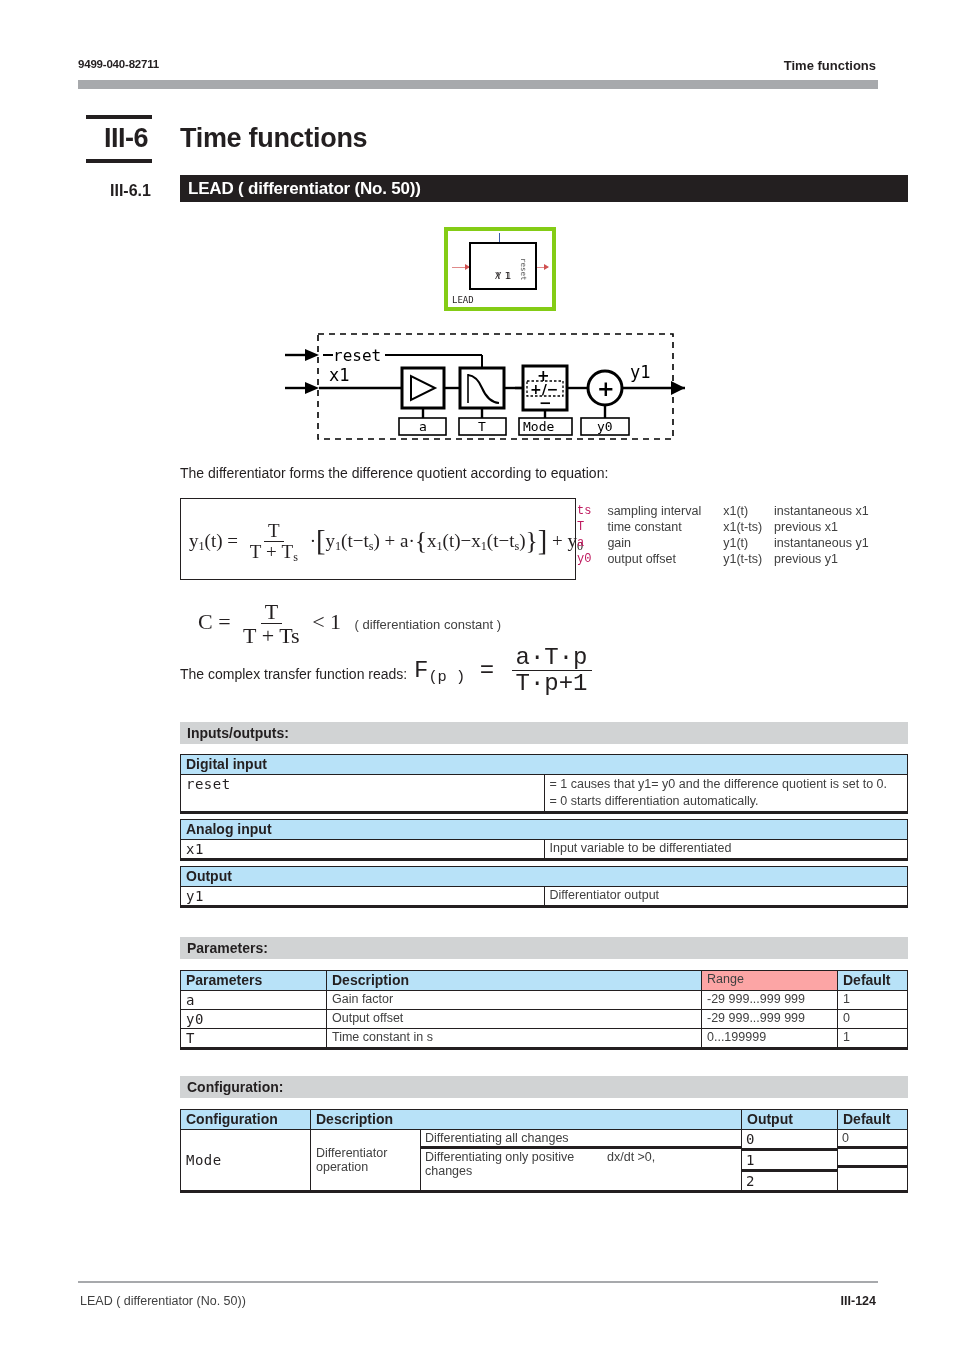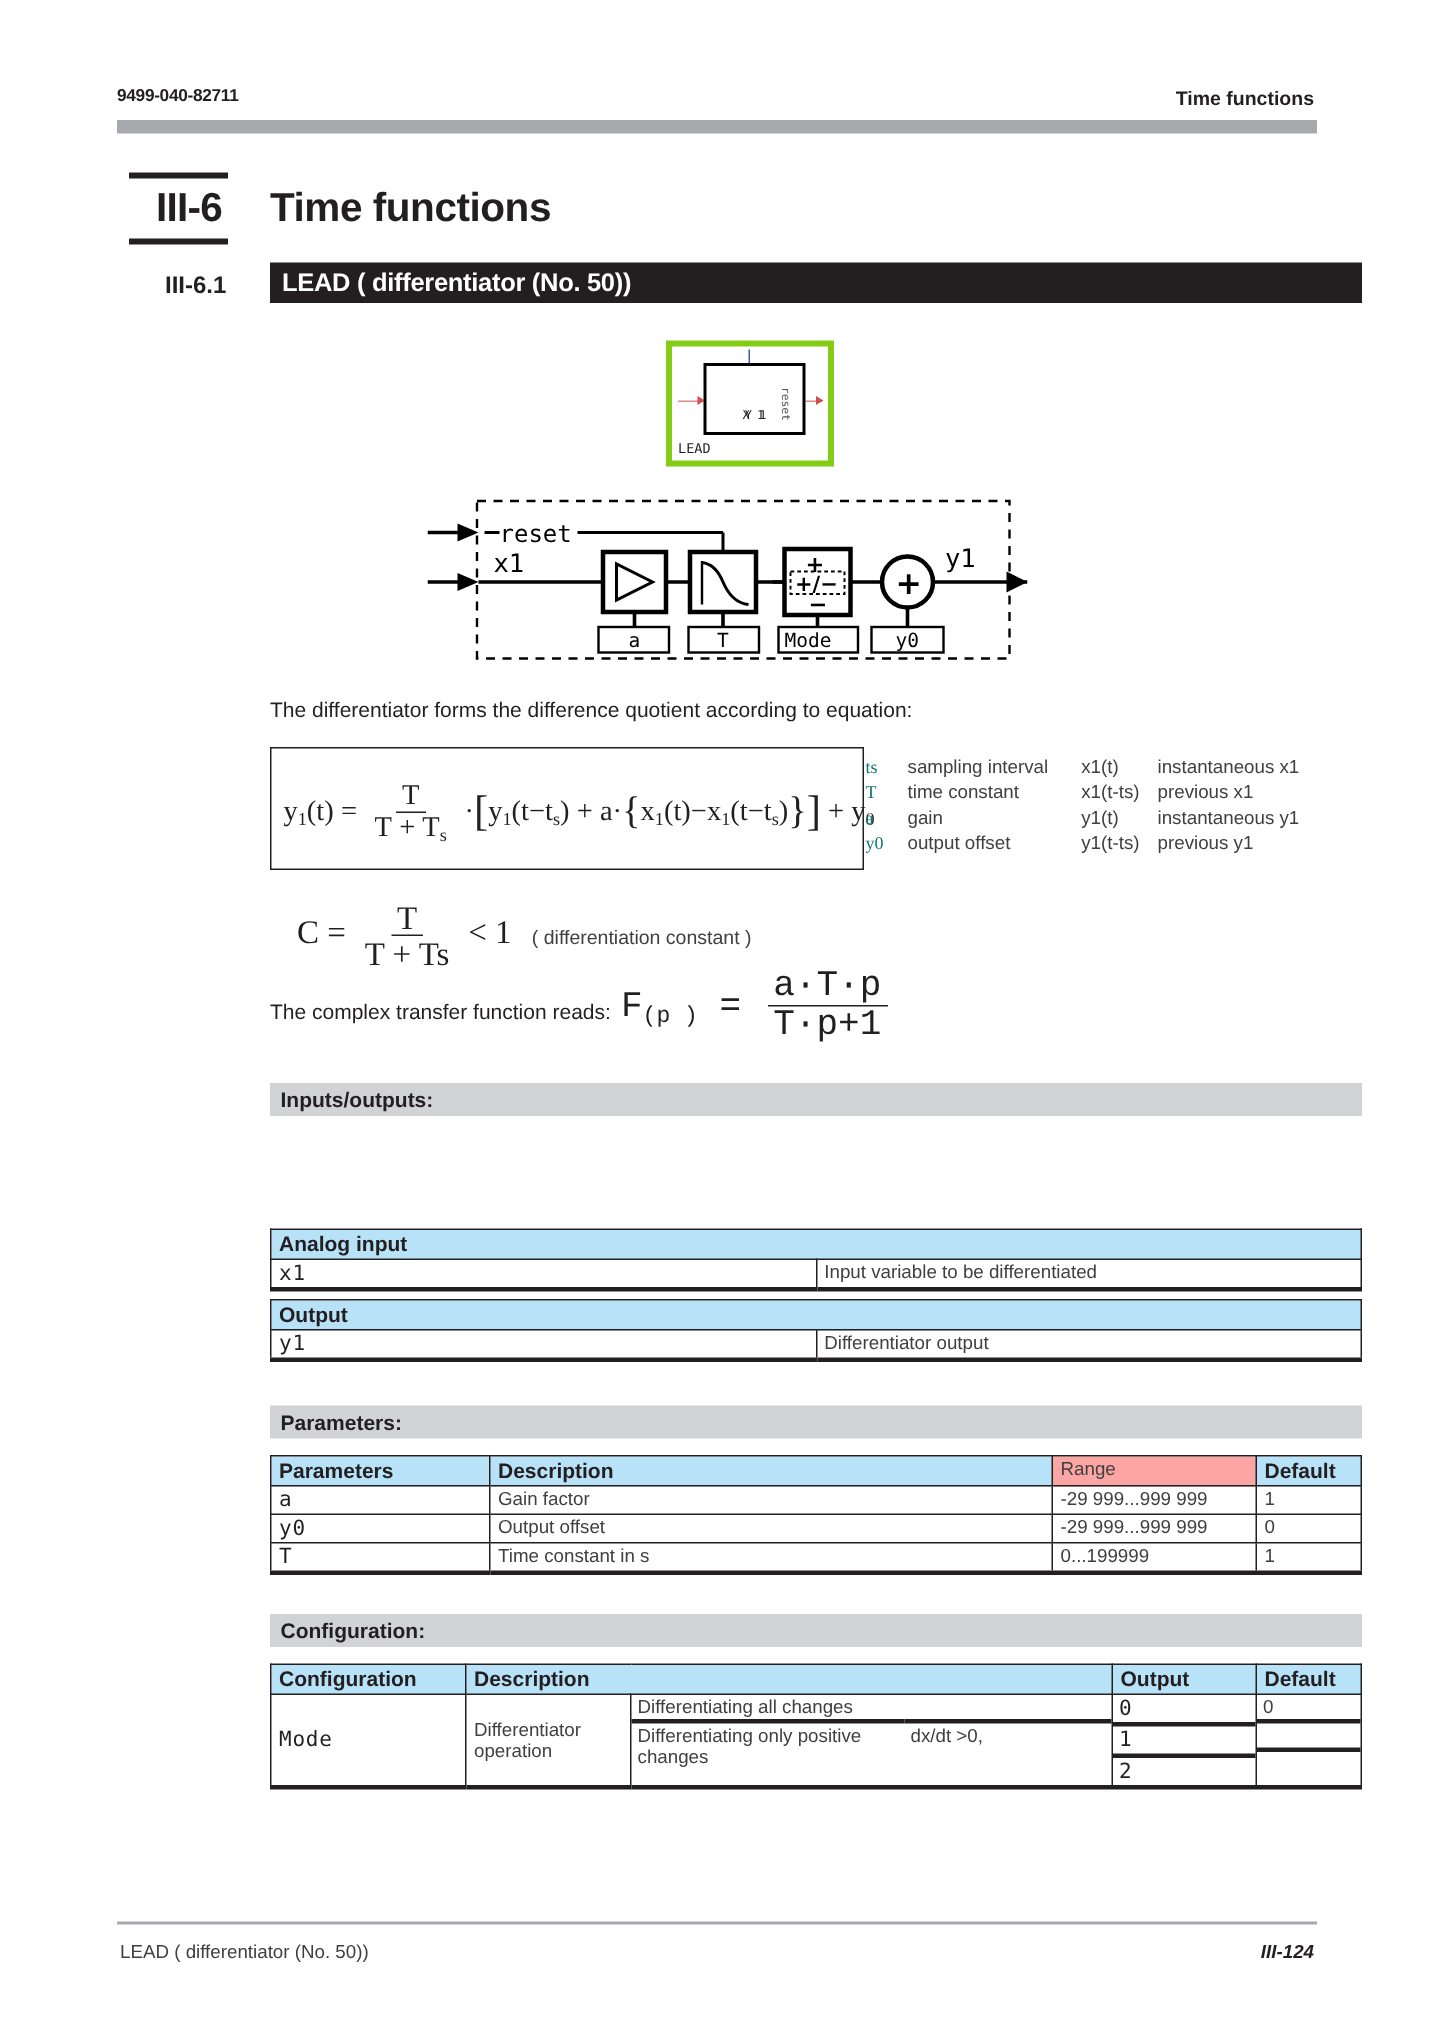--- a/index.html
+++ b/index.html
@@ -270,23 +270,23 @@
   .legend {
     position: absolute;
     left: 577px;
     top: 504px;
     font-size: 12.5px;
     color: #404040;
   }
   .legend table { border-collapse: collapse; }
   .legend td { padding: 0 0 2px 0; vertical-align: top; white-space: nowrap; }
   .legend td.sym {
-    font-family: Liberation Serif, serif;
+    font-family: Liberation Mono, monospace;
     font-size: 12px;
-    color: #0f766e;
+    color: #be185d;
     padding-right: 16px;
   }
   .legend td.desc { padding-right: 22px; }
   .legend td.sym2 { padding-right: 12px; }
 
   
   .eq-c {
     position: absolute;
     left: 198px;
     top: 600px;
@@ -410,21 +410,20 @@
     font-size: 12.5px;
     color: #404040;
   }
   .foot-right {
     position: absolute;
     right: 78px;
     top: 1294px;
     font-size: 12.5px;
     font-weight: bold;
     color: #231f20;
-    font-style: italic;
   }
 </style>
 </head>
 <body>
 
 <div class="page">
 
   <div class="run-head">
     <div class="doc-no">9499-040-82711</div>
     <div class="sect">Time functions</div>
@@ -579,20 +578,34 @@
     <span class="frac">
       <span class="num">a·T·p</span>
       <span class="den">T·p+1</span>
     </span>
   </div>
 
   <div class="band" style="top:722px;">
     <span>Inputs/outputs:</span>
   </div>
 
+  <table class="tbl io-tbl" style="top:754px;">
+    <tbody>
+        <tr>
+      <td class="hdr" colspan="2">Digital input</td>
+    </tr>
+    <tr class="shadow-row">
+      <td class="mono sym-cell">reset</td>
+      <td class="two-line">
+        <div>= 1 causes that  y1= y0 and the difference quotient is set to 0.</div>
+        <div>= 0 starts differentiation automatically.</div>
+      </td>
+    </tr>
+  </tbody>
+    </table>
 
   <table class="tbl io-tbl" style="top:819px;">
     <tbody>
         <tr>
       <td class="hdr" colspan="2">Analog input</td>
     </tr>
     <tr class="shadow-row">
       <td class="mono sym-cell">x1</td>
       <td>Input variable to be differentiated</td>
     </tr>

